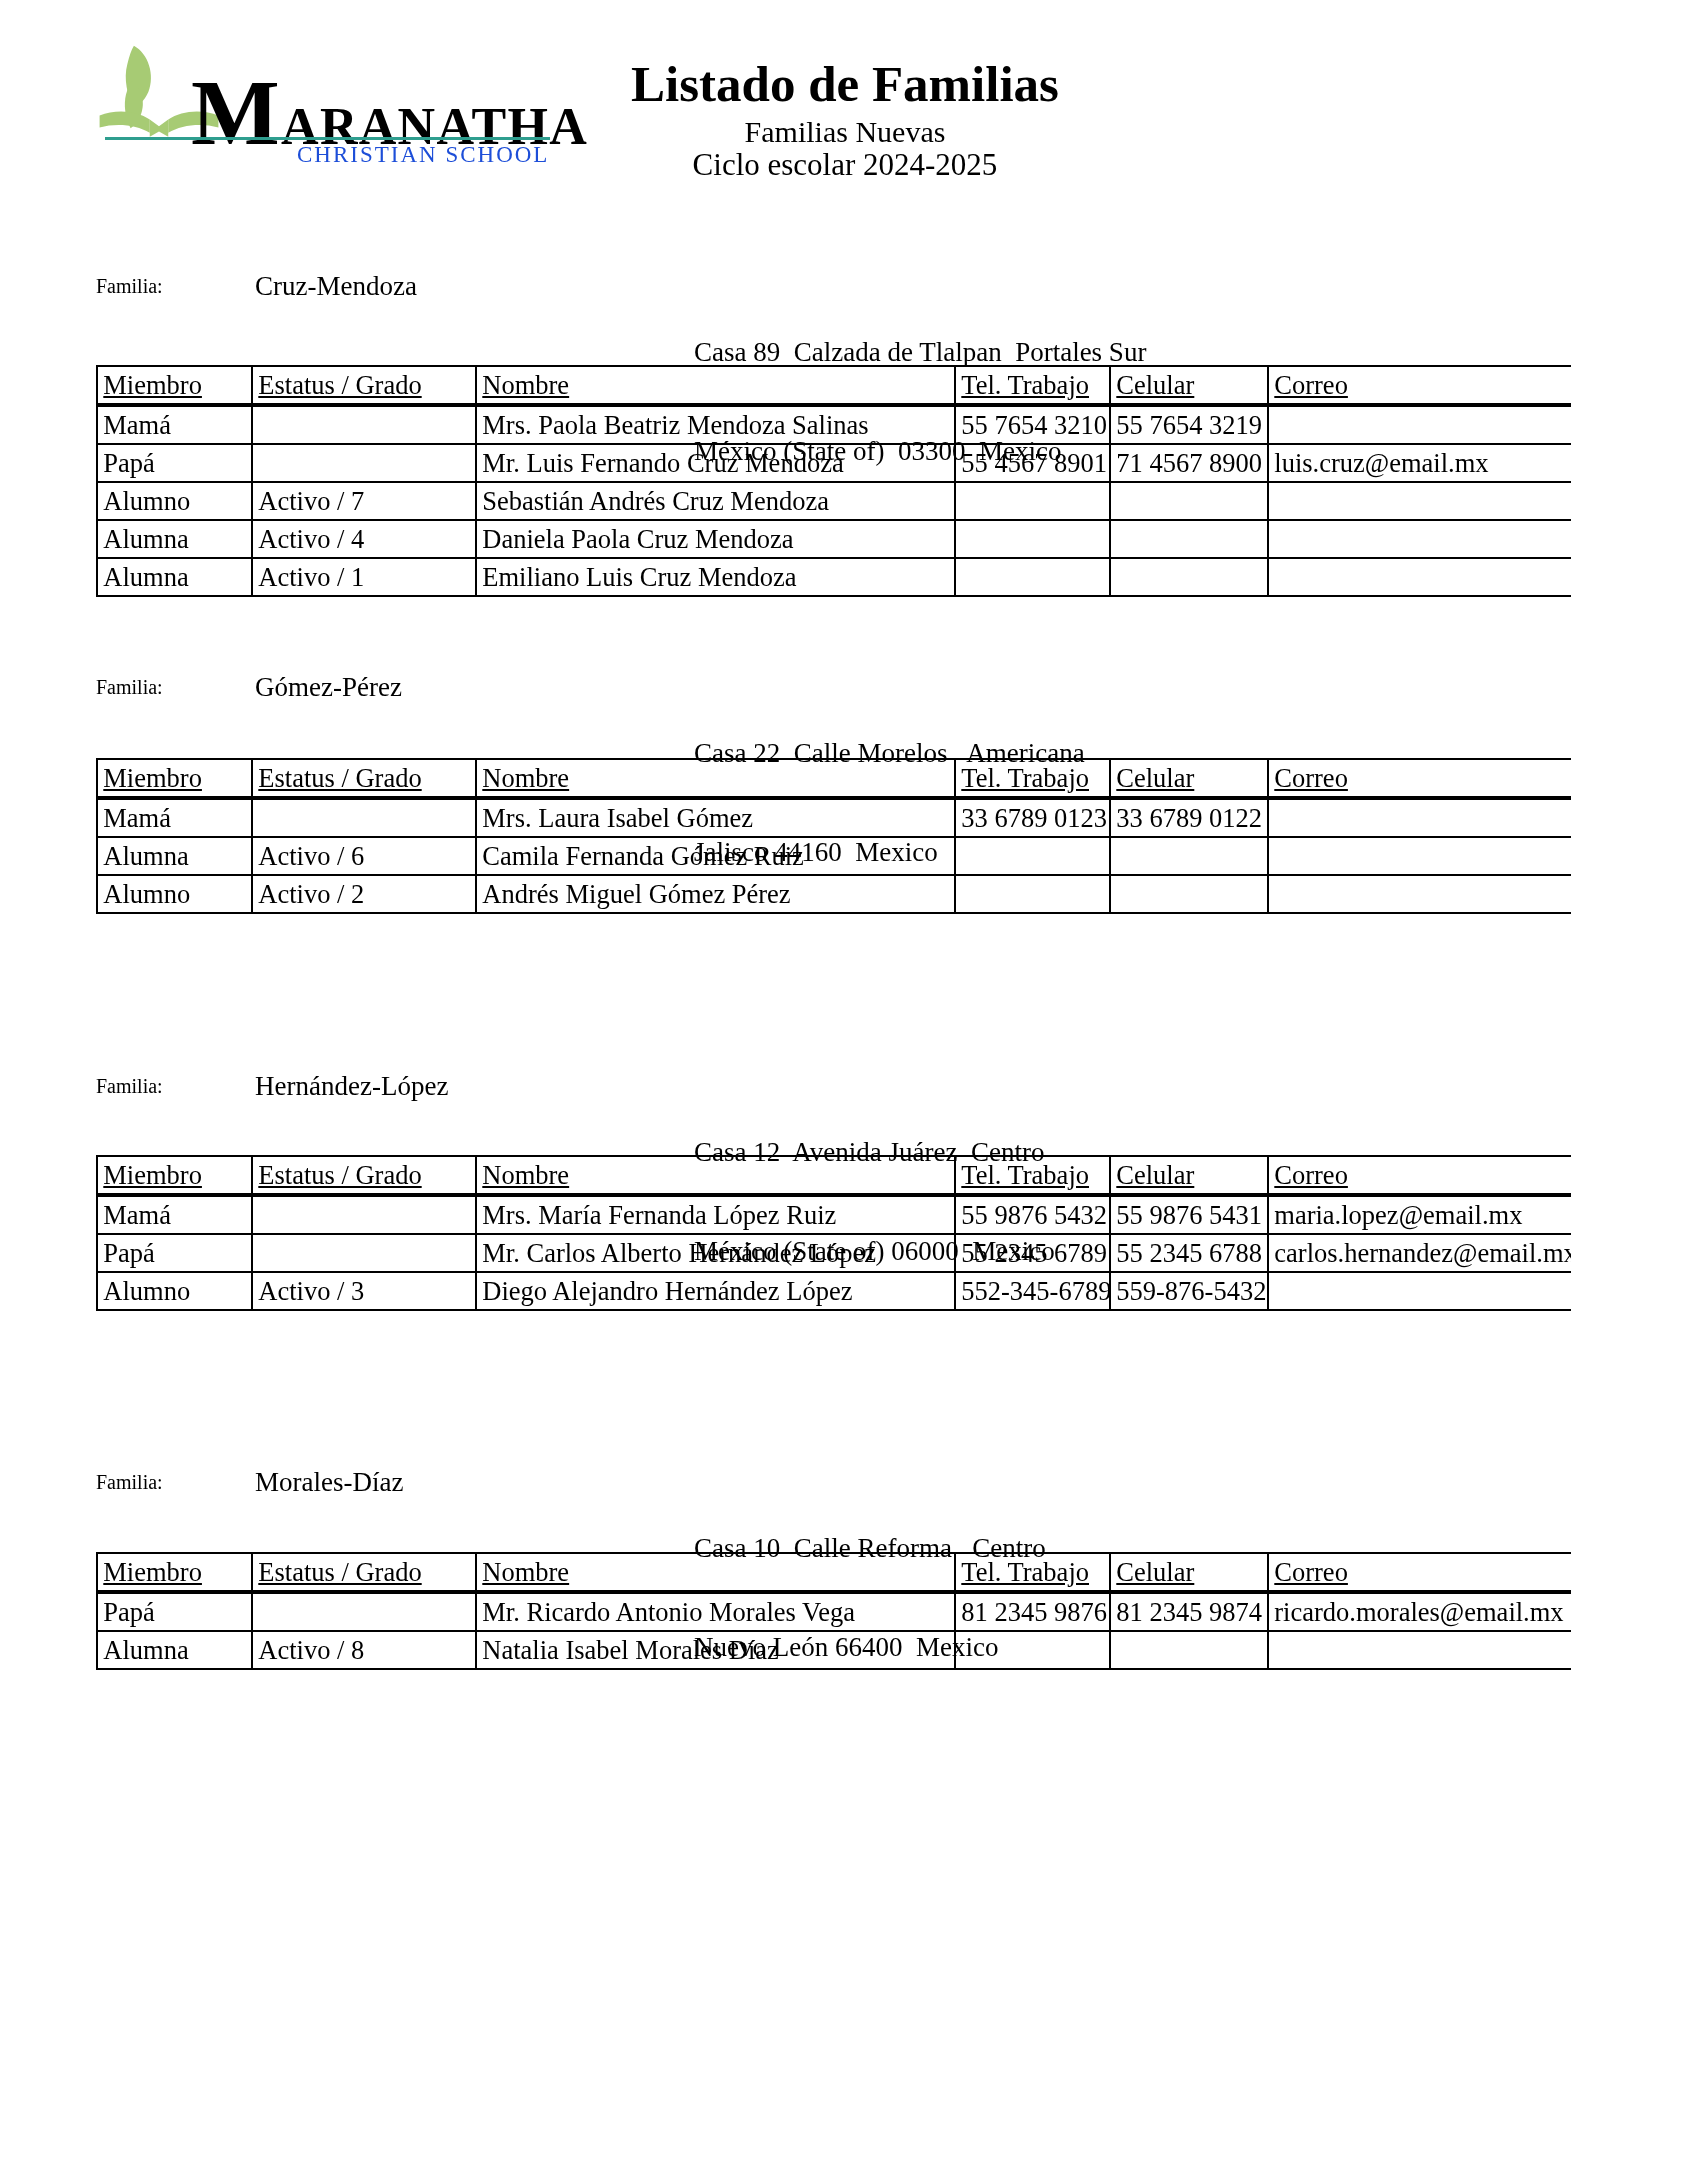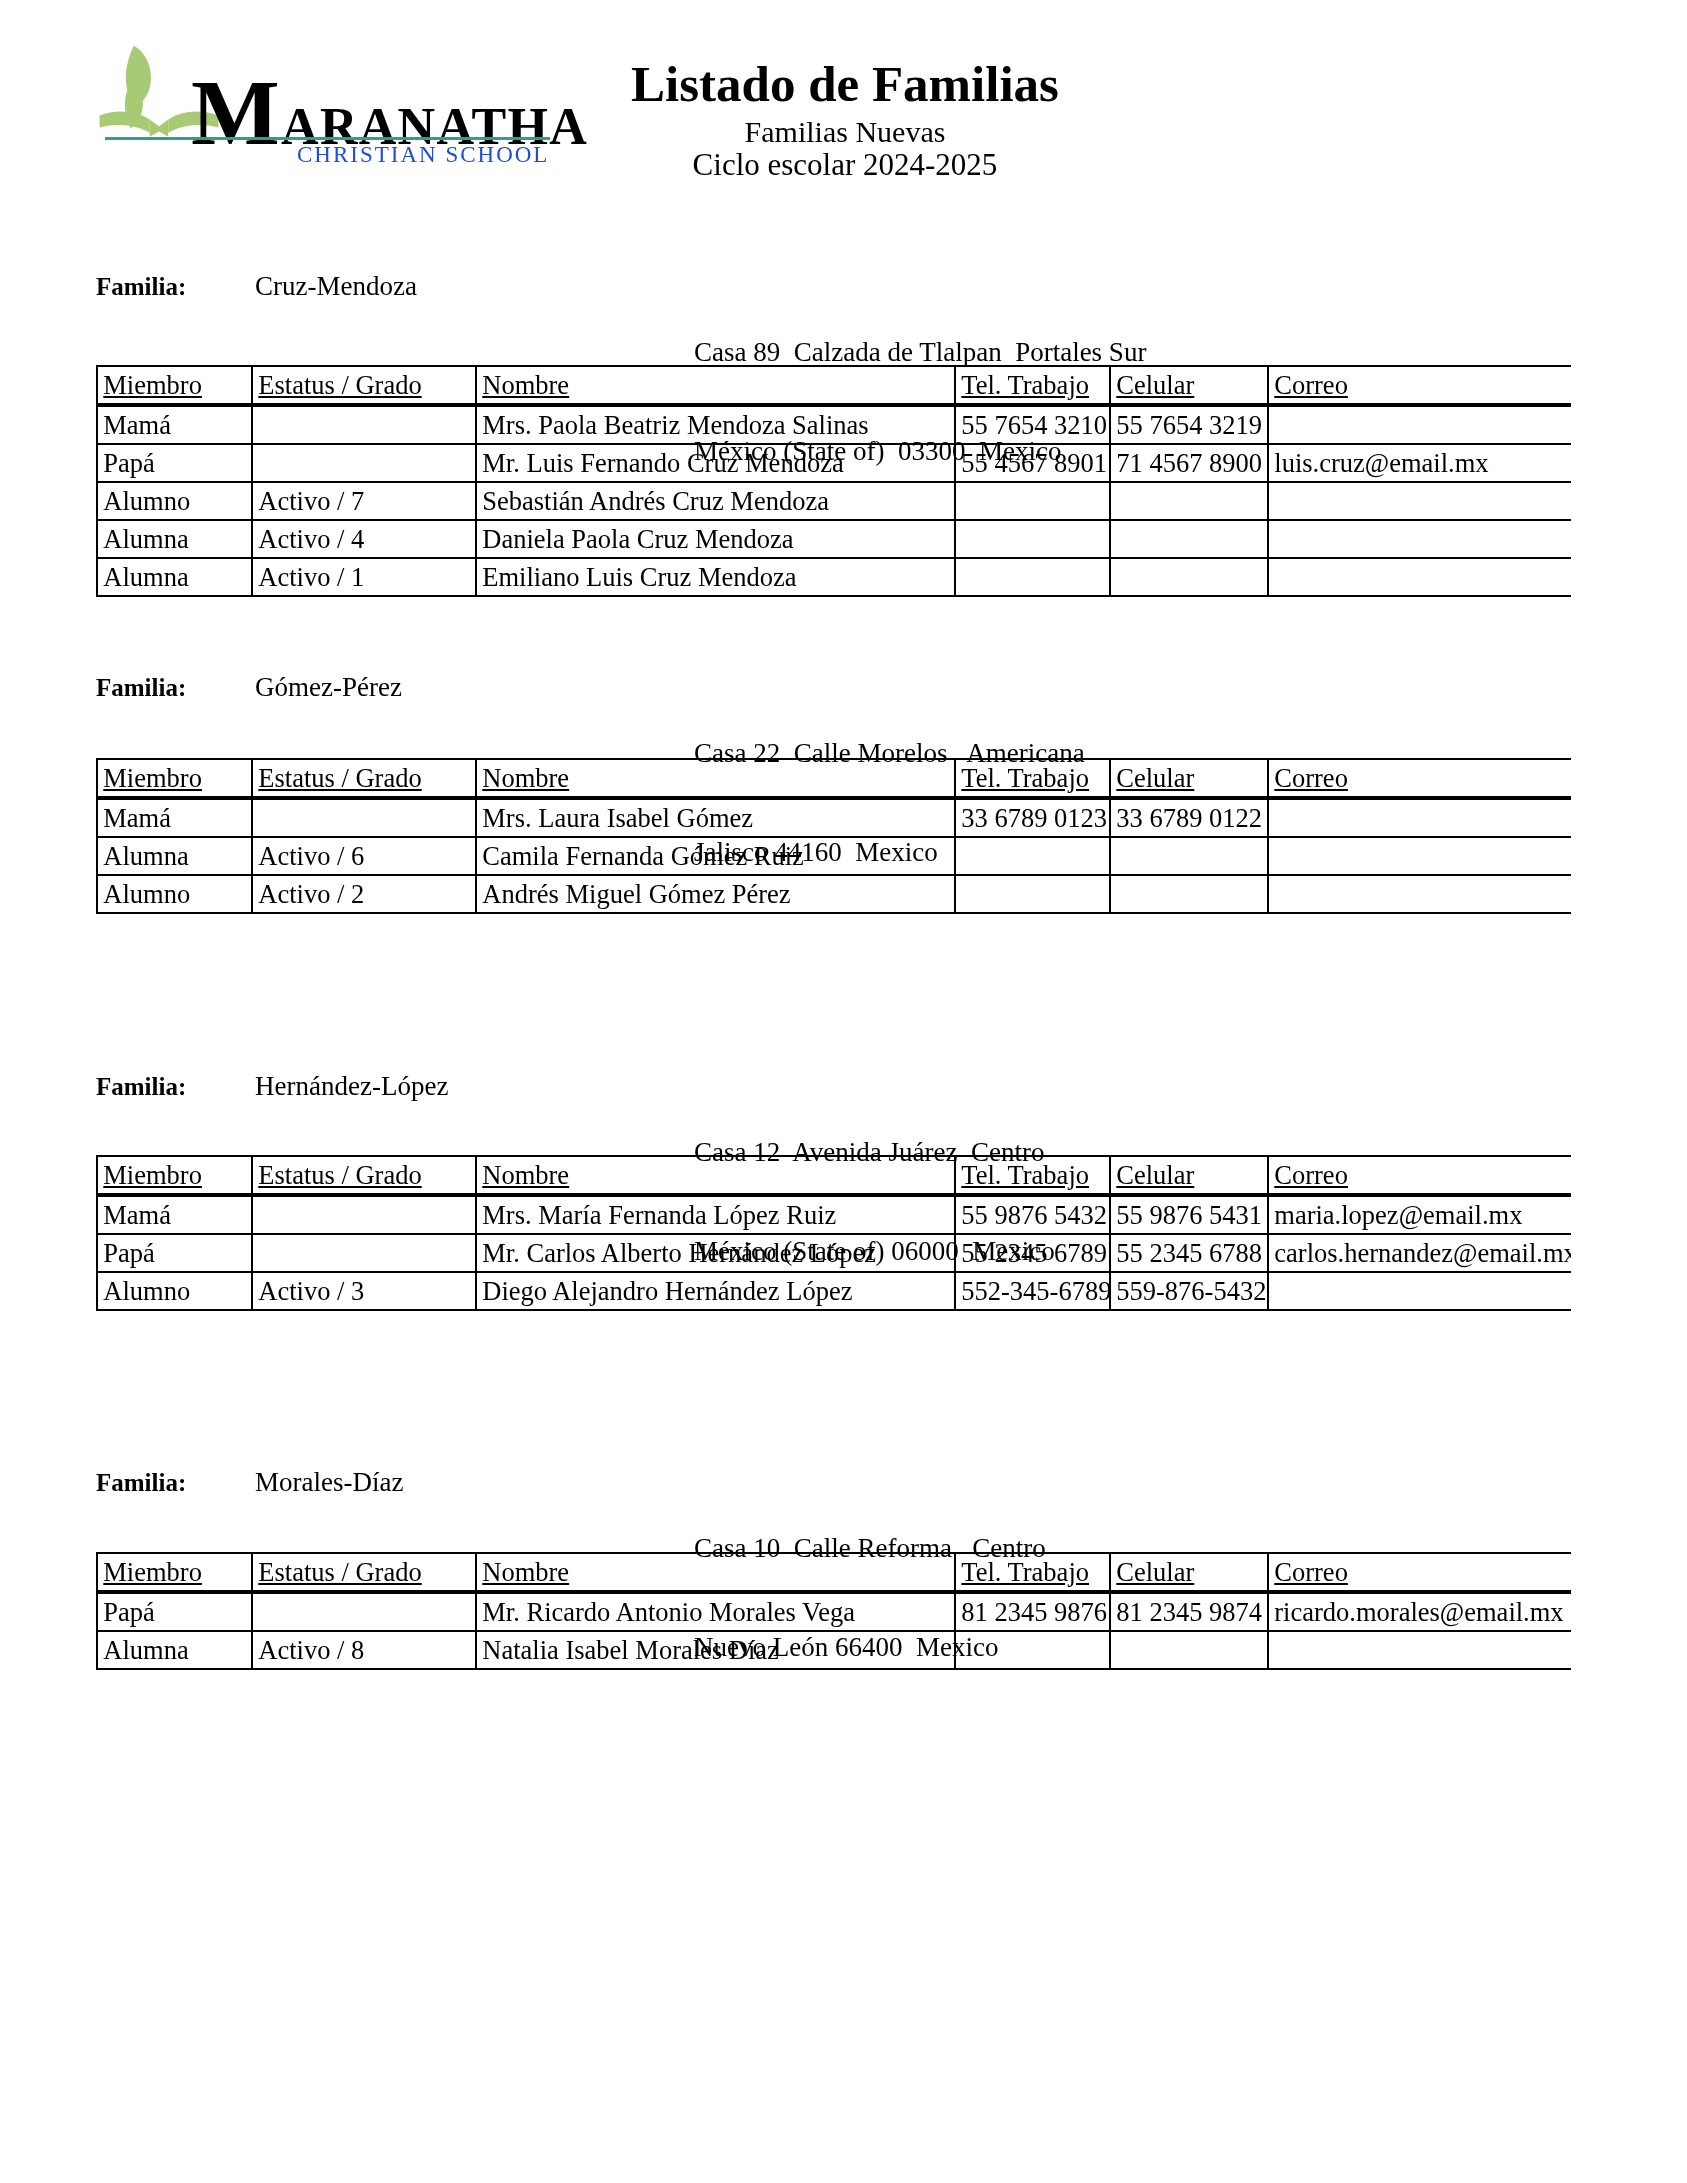--- a/index.html
+++ b/index.html
@@ -26,21 +26,21 @@
     position:absolute;right:6.6px;top:101px;
     font-size:23px;letter-spacing:2px;color:#1d4ed8;white-space:nowrap;
   }
   
   .title-block{position:absolute;left:630px;top:62px;width:430px;text-align:center;}
   .doc-title{font-size:51px;font-weight:bold;line-height:44px;}
   .doc-sub1{font-size:30px;line-height:33px;margin-top:8.6px;}
   .doc-sub2{font-size:31px;line-height:33px;margin-top:0px;font-family:Liberation Serif, serif;}
   
   .family-header{position:absolute;left:0;width:1687px;height:73px;}
-  .familia-label{position:absolute;left:96px;top:0;font-size:25px;font-weight:bold;line-height:33px;}
+  .familia-label{position:absolute;left:96px;top:0;font-size:20px;font-weight:normal;line-height:33px;}
   .family-name{position:absolute;left:255px;top:0;font-size:27px;line-height:33px;white-space:pre;}
   .family-address{position:absolute;left:694px;top:0;font-size:27px;line-height:33px;white-space:pre;}
   
   table.members{
     position:absolute;left:96px;
     border-collapse:collapse;table-layout:fixed;width:1504px;
     font-size:26.5px;
   }
   table.members th,table.members td{
     border:2.6px solid #000;

